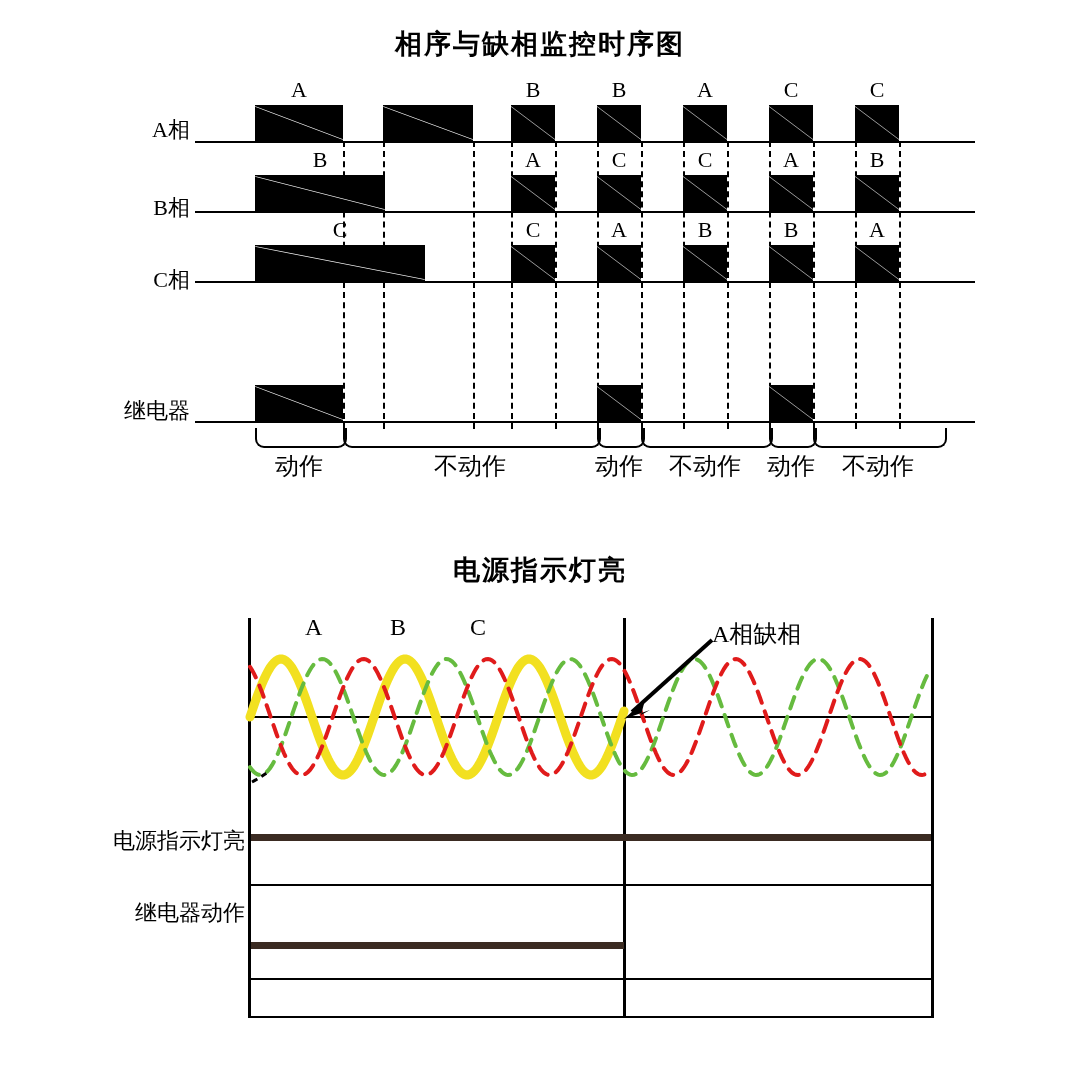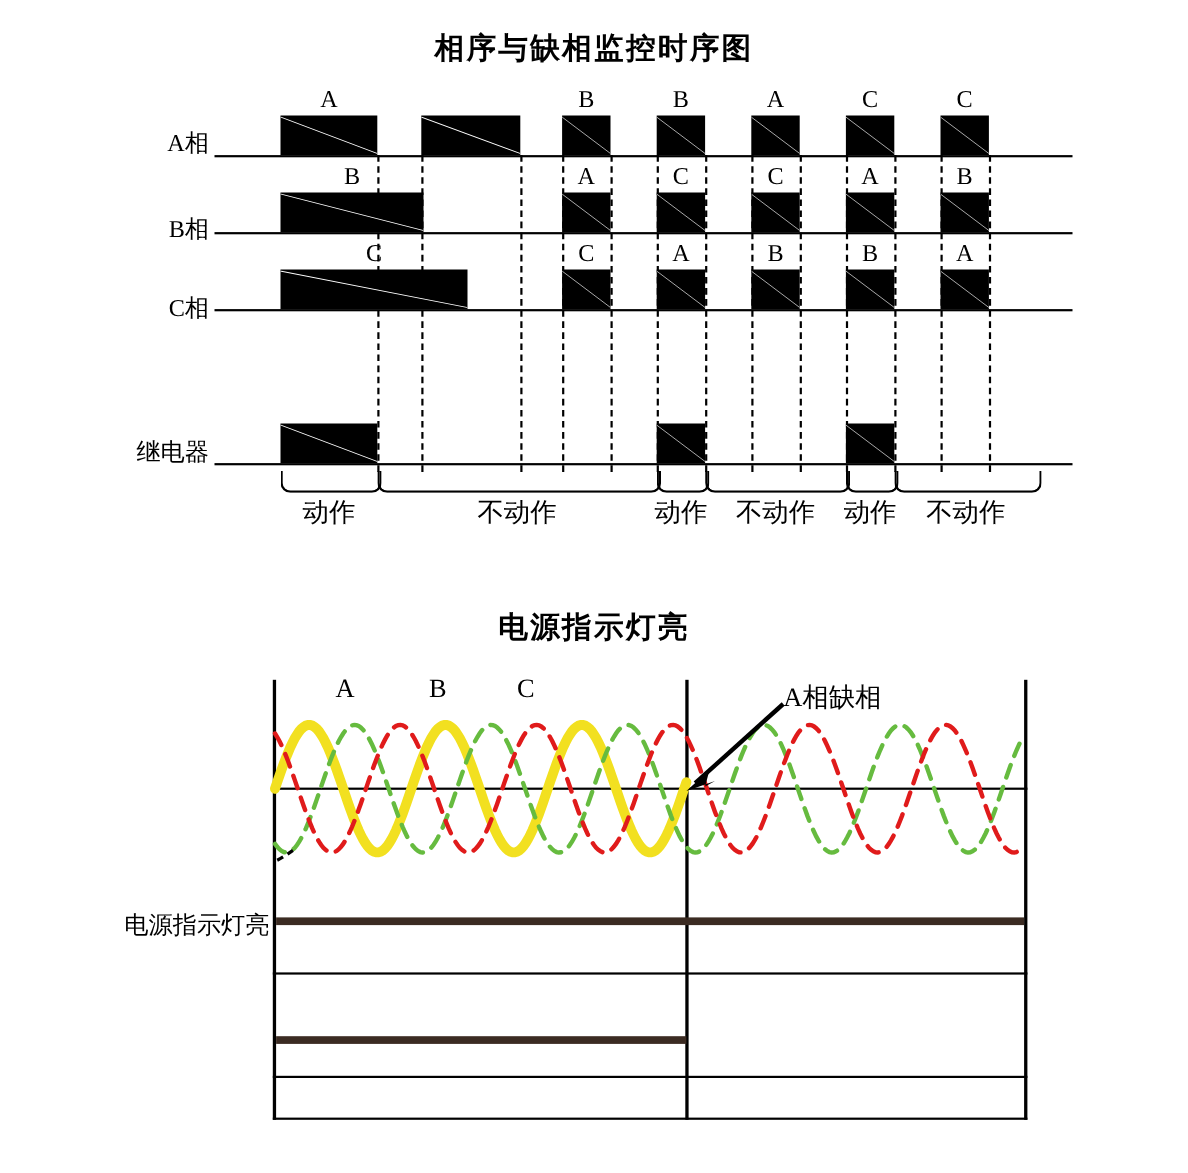--- a/index.html
+++ b/index.html
@@ -294,20 +294,21 @@
     <line id="fault-arrow" x1="712" y1="640" x2="632" y2="712" stroke="#000" stroke-width="4"></line>
     <polygon points="624,719 645,700 641,715 650,710" fill="#000"></polygon>
     <path d="M252,782 C258,779 262,776 268,772" stroke="#000" stroke-width="3" fill="none" stroke-dasharray="6 5"></path>
   </svg>
 
   <div class="pulselabel" id="d2-phase-labels" style="position:static;"></div>
 
   <div class="annot" style="left:712px; top:618px;">A相缺相</div>
 
   <div class="rowlabel" style="left:20px; top:826px; width:225px;">电源指示灯亮</div>
+  <div class="rowlabel" style="left:20px; top:898px; width:225px;">继电器动作</div>
 
   <div class="barline" style="left:251px; top:834px; width:680px;"></div>
   <div class="barline" style="left:251px; top:942px; width:373px;"></div>
 
 <div class="annot" style="left: 305px; top: 614px;">A</div>
     <div class="annot" style="left: 390px; top: 614px;">B</div>
     <div class="annot" style="left: 470px; top: 614px;">C</div>
   </div>
 
 </body></html>

